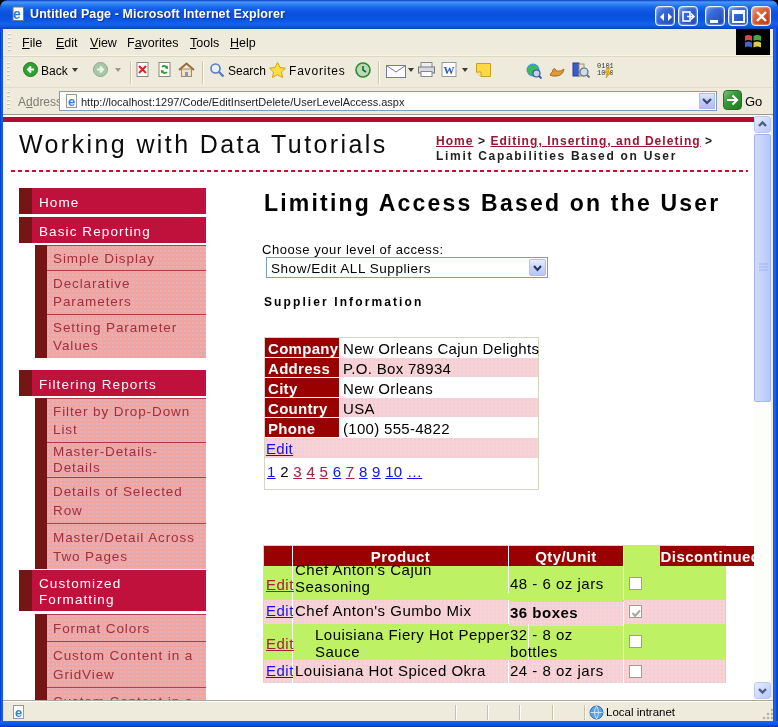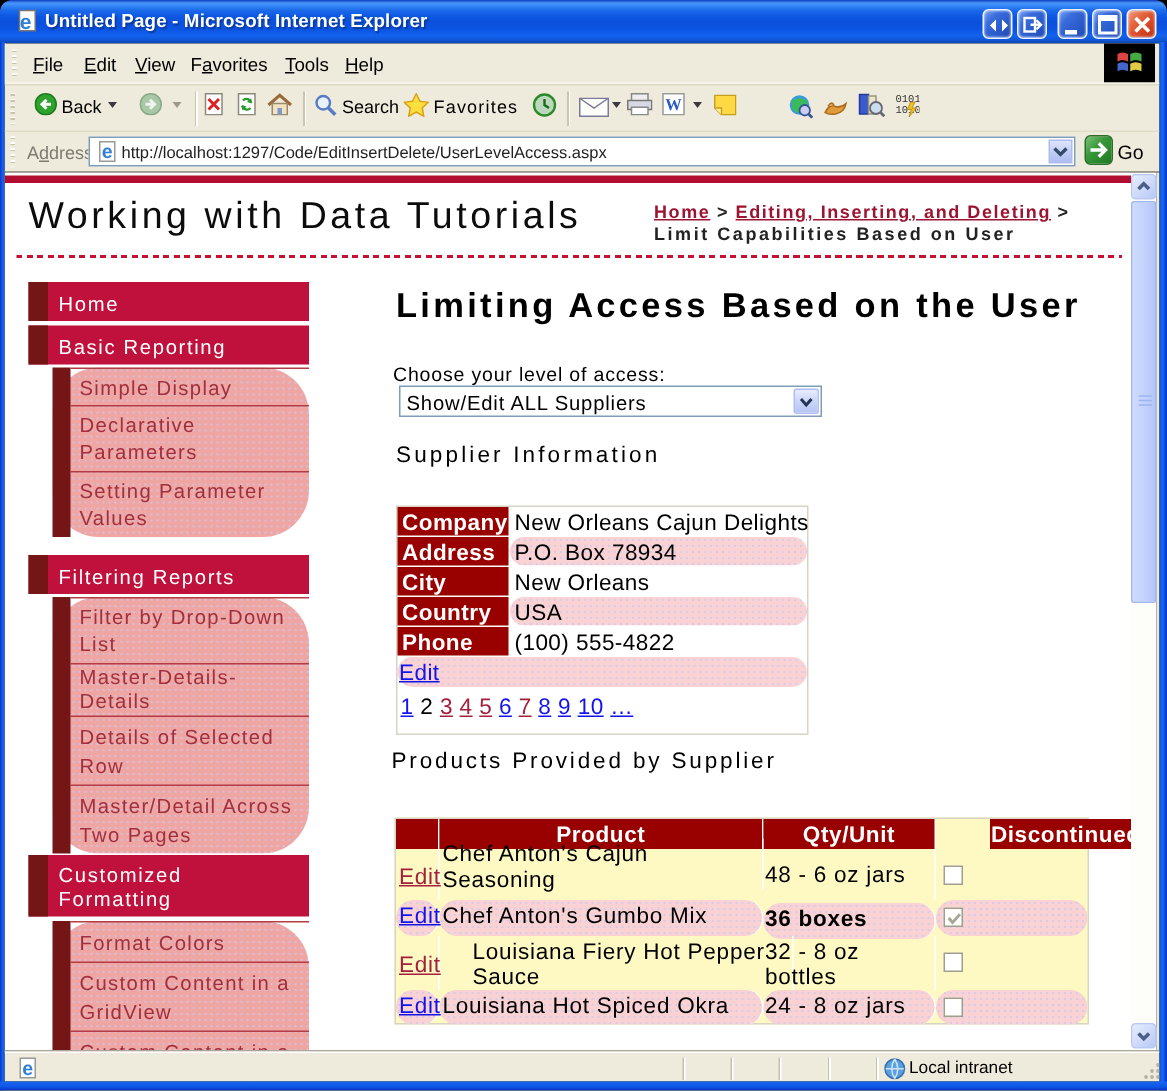--- a/index.html
+++ b/index.html
@@ -61,42 +61,42 @@
 #dashline { position:absolute; left:8px; top:55px; width:737px; height:2px; background:repeating-linear-gradient(90deg,#c41230 0 4px,rgba(0,0,0,0) 4px 7px); }
 
 
 .mtop { position:absolute; left:16px; width:187px; background:#c0113c; color:#fff; font-size:13.5px; }
 .mtop .stripe { position:absolute; left:0; top:0; width:13px; height:100%; background:#741616; }
 .mtop .t { position:absolute; left:20px; top:calc(50% + 1.5px); transform:translateY(-50%); width:165px; line-height:16px; letter-spacing:1.1px; }
 .mgroup { position:absolute; left:32px; width:171px; background:#efa5a2; }
 .mgroup .stripe { position:absolute; left:0; top:0; width:12px; height:100%; background:#741616; }
 .msub { position:relative; margin-left:12px; color:#a12f3d; font-size:13.5px; line-height:18px; padding:4px 2px 3px 6px; border-top:1px solid #b43c46; letter-spacing:0.9px; }
 .msub:first-child { border-top:none; }
-.dither-pink { background-image:radial-gradient(rgba(200,202,240,0.75) 0.6px, transparent 0.8px); background-size:4px 4px;border-radius:31px; }
+.dither-pink { background-image:radial-gradient(rgba(200,202,240,0.75) 0.6px, transparent 0.8px); background-size:4px 4px; }
 
 
 #h1 { position:absolute; left:261px; top:75px; font-size:23px; font-weight:bold; color:#000; letter-spacing:2.2px; }
 #chooselbl { position:absolute; left:259px; top:127px; font-size:13px; color:#000; letter-spacing:0.55px; }
 #selbox { position:absolute; left:263px; top:142px; width:282px; height:21px; background:#fff; border:1px solid #7f9db9; }
 #selbox .txt { position:absolute; left:4px; top:3px; font-size:13.5px; color:#000; letter-spacing:0.55px; }
 #selbox .btn { position:absolute; right:1px; top:1px; width:17px; height:17px; background:linear-gradient(180deg,#e8ecfd,#cdd7f8 45%,#b6c5f4); border:1px solid #b0bef2; border-radius:2px; }
-.h2 { position:absolute; font-size:15px; font-weight:normal; color:#000; }
+.h2 { position:absolute; font-size:12px; font-weight:bold; color:#000; }
 
 
 #dv { position:absolute; left:261px; top:222px; width:275px; height:153px; border:1px solid #d8d4c4; background:#fff; font-size:15px; letter-spacing:0.3px; }
 .dvrow { position:absolute; left:0; width:273px; height:20px; }
 .dvlbl { position:absolute; left:0; top:0; width:74px; height:19px; background:#990000; color:#fff; font-weight:bold; padding:2px 0 0 3px; }
 .dvval { position:absolute; left:75px; top:0; width:198px; padding:2px 0 0 3px; color:#000; white-space:nowrap; }
 .pinkbg { background-color:#fad2d3; }
 #dv a { }
 a.bluelink { color:#1313ec; text-decoration:underline; }
 a.redlink { color:#a3203c; text-decoration:underline; }
 
 
-#gv { position:absolute; left:260px; top:430px; width:463px; height:138px; border:1px solid #d8d4c4; background:#fef9c3; font-size:15px; letter-spacing:0.5px; }
+#gv { position:absolute; left:260px; top:430px; width:463px; height:138px; border:1px solid #d8d4c4; background:#bef264; font-size:15px; letter-spacing:0.5px; }
 .gvh { position:absolute; background:#990000; color:#fff; font-weight:bold; text-align:center; height:20px; padding-top:2px; border-right:1px solid #fff; letter-spacing:0.4px; }
 .gvc { position:absolute; padding:2px 0 0 2px; border-right:1px solid #fff; }
 .ckbox { position:absolute; width:13px; height:13px; border:1px solid #a09e8c; background:#fffffe; }
 
 
 #vscroll { position:absolute; left:754px; top:115px; width:17px; height:586px; background:#fdfdfa; }
 .sbtn { position:absolute; left:0px; width:17px; height:17px; border-radius:3px; border:1px solid #b8c8f2; background:linear-gradient(135deg,#e6edfd,#cfdbfb 50%,#b8c9f6); }
 #sthumb { position:absolute; left:0px; top:19px; width:17px; height:268px; border-radius:2px; border:1px solid #a0b6ee; background:linear-gradient(90deg,#cfdbfc,#c4d3fb 50%,#b4c6f8); }
 #sgap { position:absolute; left:771px; top:115px; width:2px; height:586px; background:#ece9d8; }
 
@@ -360,21 +360,20 @@
         <div class="dvval">(100) 555-4822</div>
       </div>
     <div class="dvrow pinkbg dither-pink" style="top:100px;">
         <div style="position:absolute;left:1px;top:2px;"><a class="bluelink" href="#">Edit</a></div>
       </div>
     <div class="dvrow" style="top:120px;height:31px;padding:5px 0 0 2px;">
       <a class="bluelink" href="#">1</a>&nbsp;<span>2</span>&nbsp;<a class="redlink" href="#">3</a>&nbsp;<a class="redlink" href="#">4</a>&nbsp;<a class="redlink" href="#">5</a>&nbsp;<a class="bluelink" href="#">6</a>&nbsp;<a class="redlink" href="#">7</a>&nbsp;<a class="bluelink" href="#">8</a>&nbsp;<a class="bluelink" href="#">9</a>&nbsp;<a class="bluelink" href="#">10</a>&nbsp;<a class="bluelink" href="#">…</a>
     </div>
   </div>
 
-  <div class="h2" style="left:258px;top:384px;letter-spacing:1.9px;">Products Provided by Supplier</div>
 
   <div id="gv">
     <div class="gvh" style="left:0;top:0;width:29px;"></div>
     <div class="gvh" style="left:29px;top:0;width:216px;">Product</div>
     <div class="gvh" style="left:245px;top:0;width:115px;">Qty/Unit</div>
     <div class="gvh" style="left:360px;top:0;width:101px;border-right:none;margin-left:36px;">Discontinued</div>
 
     <div class="gvc" style="left:0;top:20px;width:29px;height:34px;padding-top:10px;"><a class="redlink" href="#">Edit</a></div>
     <div class="gvc" style="left:29px;top:13px;width:216px;height:34px;">Chef Anton's Cajun<br>Seasoning</div>
     <div class="gvc" style="left:245px;top:20px;width:115px;height:34px;padding-top:9px;padding-left:1px;">48 - 6 oz jars</div>

